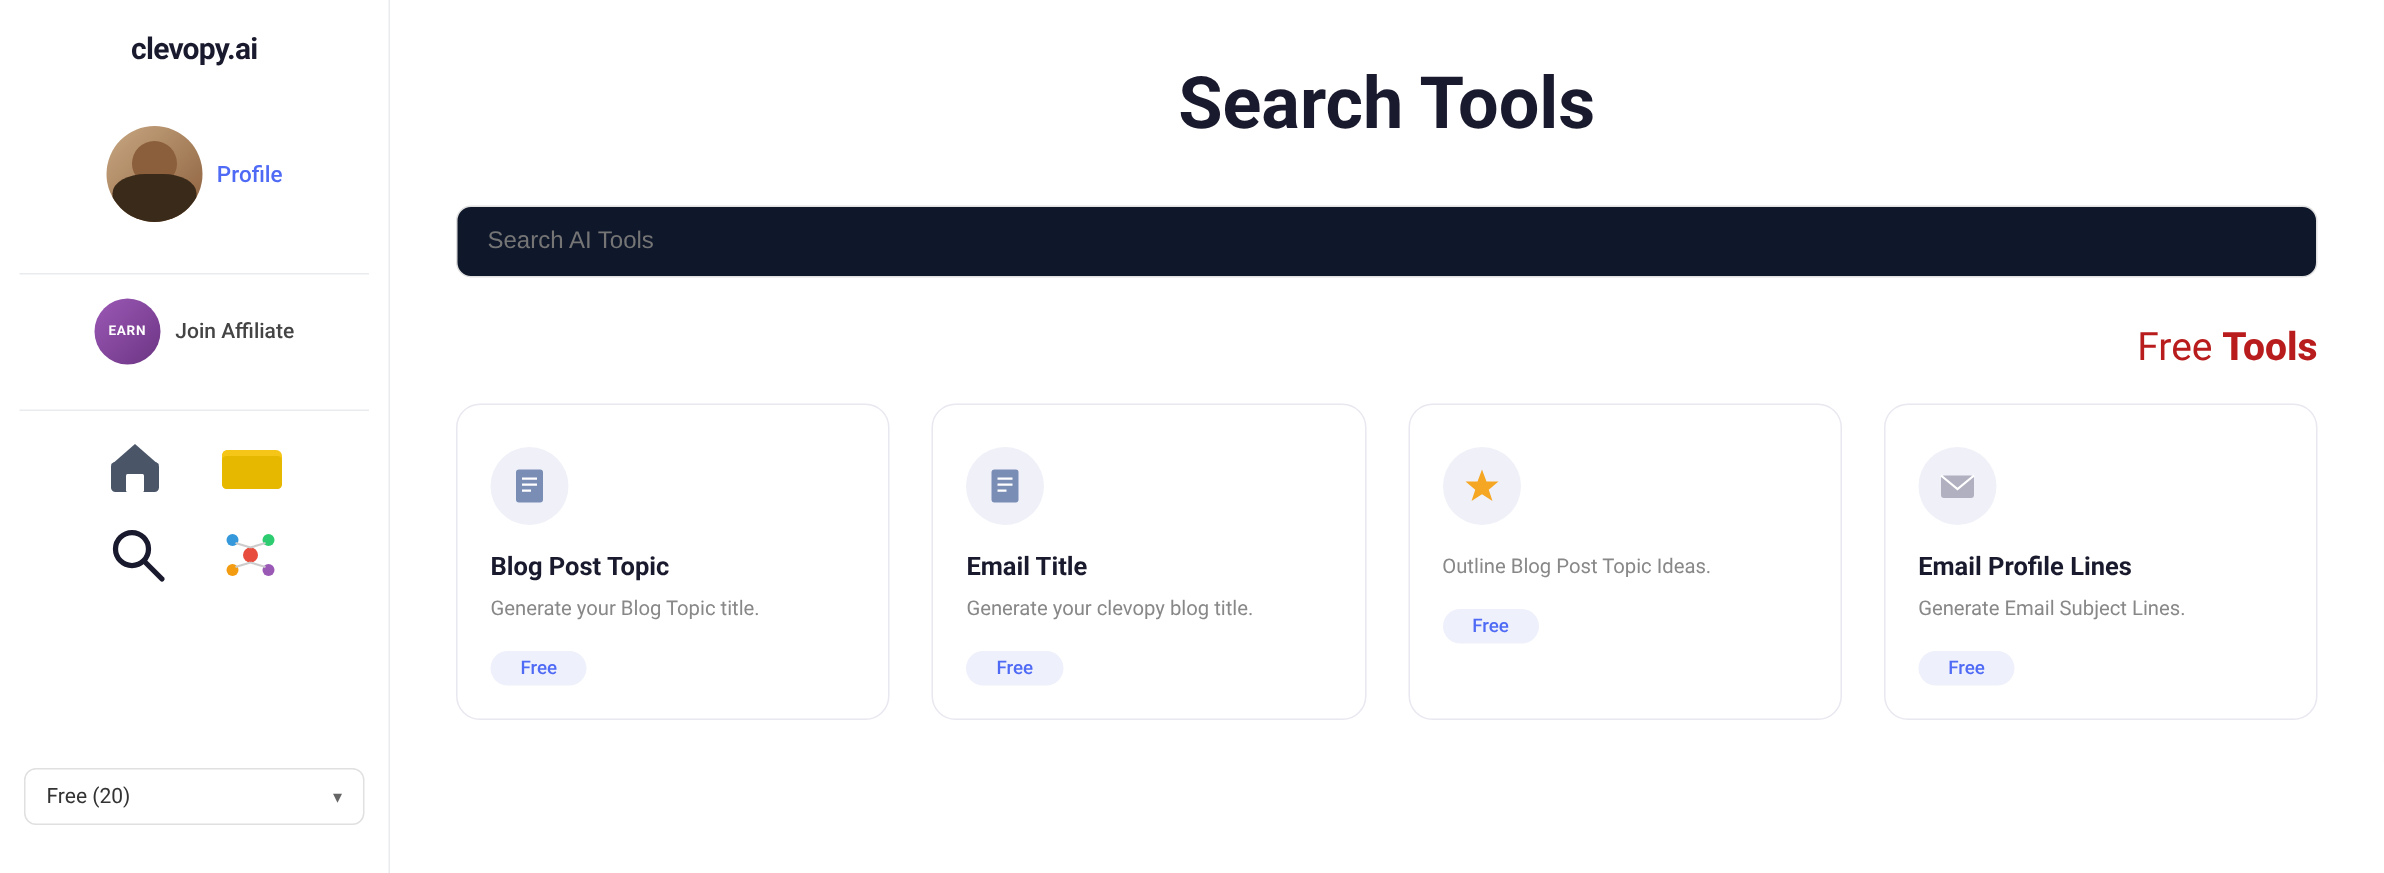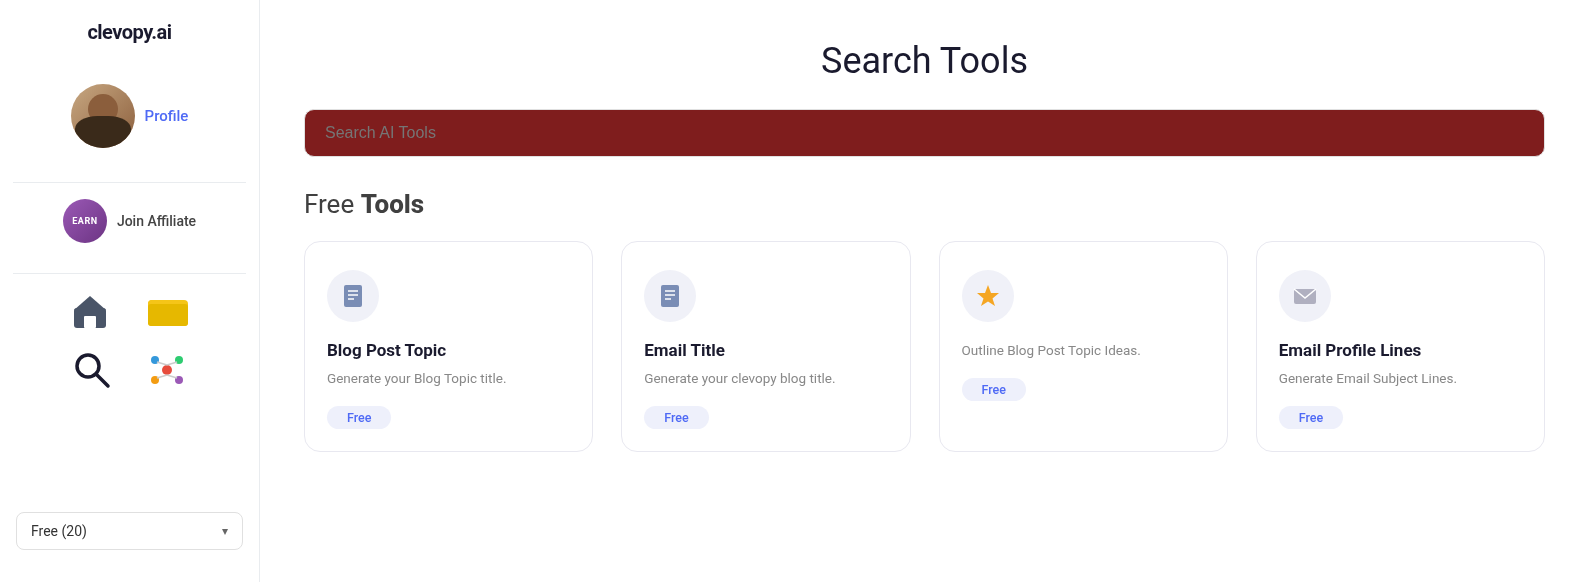--- a/index.html
+++ b/index.html
@@ -148,44 +148,45 @@
 
     
     .main {
       flex: 1;
       background: #ffffff;
       padding: 40px 44px 30px;
       overflow-y: auto;
     }
 
     .page-title {
-      font-size: 36px;
-      font-weight: 400;
+      font-size: 48px;
+      font-weight: 700;
       color: #1a1a2e;
       text-align: center;
-      margin-bottom: 27px;
+      margin-bottom: 40px;
     }
 
     .search-bar {
       width: 100%;
       border: 1.5px solid #e0e0e0;
       border-radius: 10px;
       padding: 14px 20px;
       font-size: 16px;
       color: #aaa;
       margin-bottom: 32px;
       outline: none;
-      background: #7f1d1d;
+      background: #0f172a;
     }
 
     .section-title {
       font-size: 26px;
       font-weight: 400;
-      color: #404040;
+      color: #b91c1c;
       margin-bottom: 22px;
+      text-align: right;
     }
 
     .section-title strong {
       font-weight: 800;
     }
 
     .tools-grid {
       display: grid;
       grid-template-columns: repeat(4, 1fr);
       gap: 28px;

